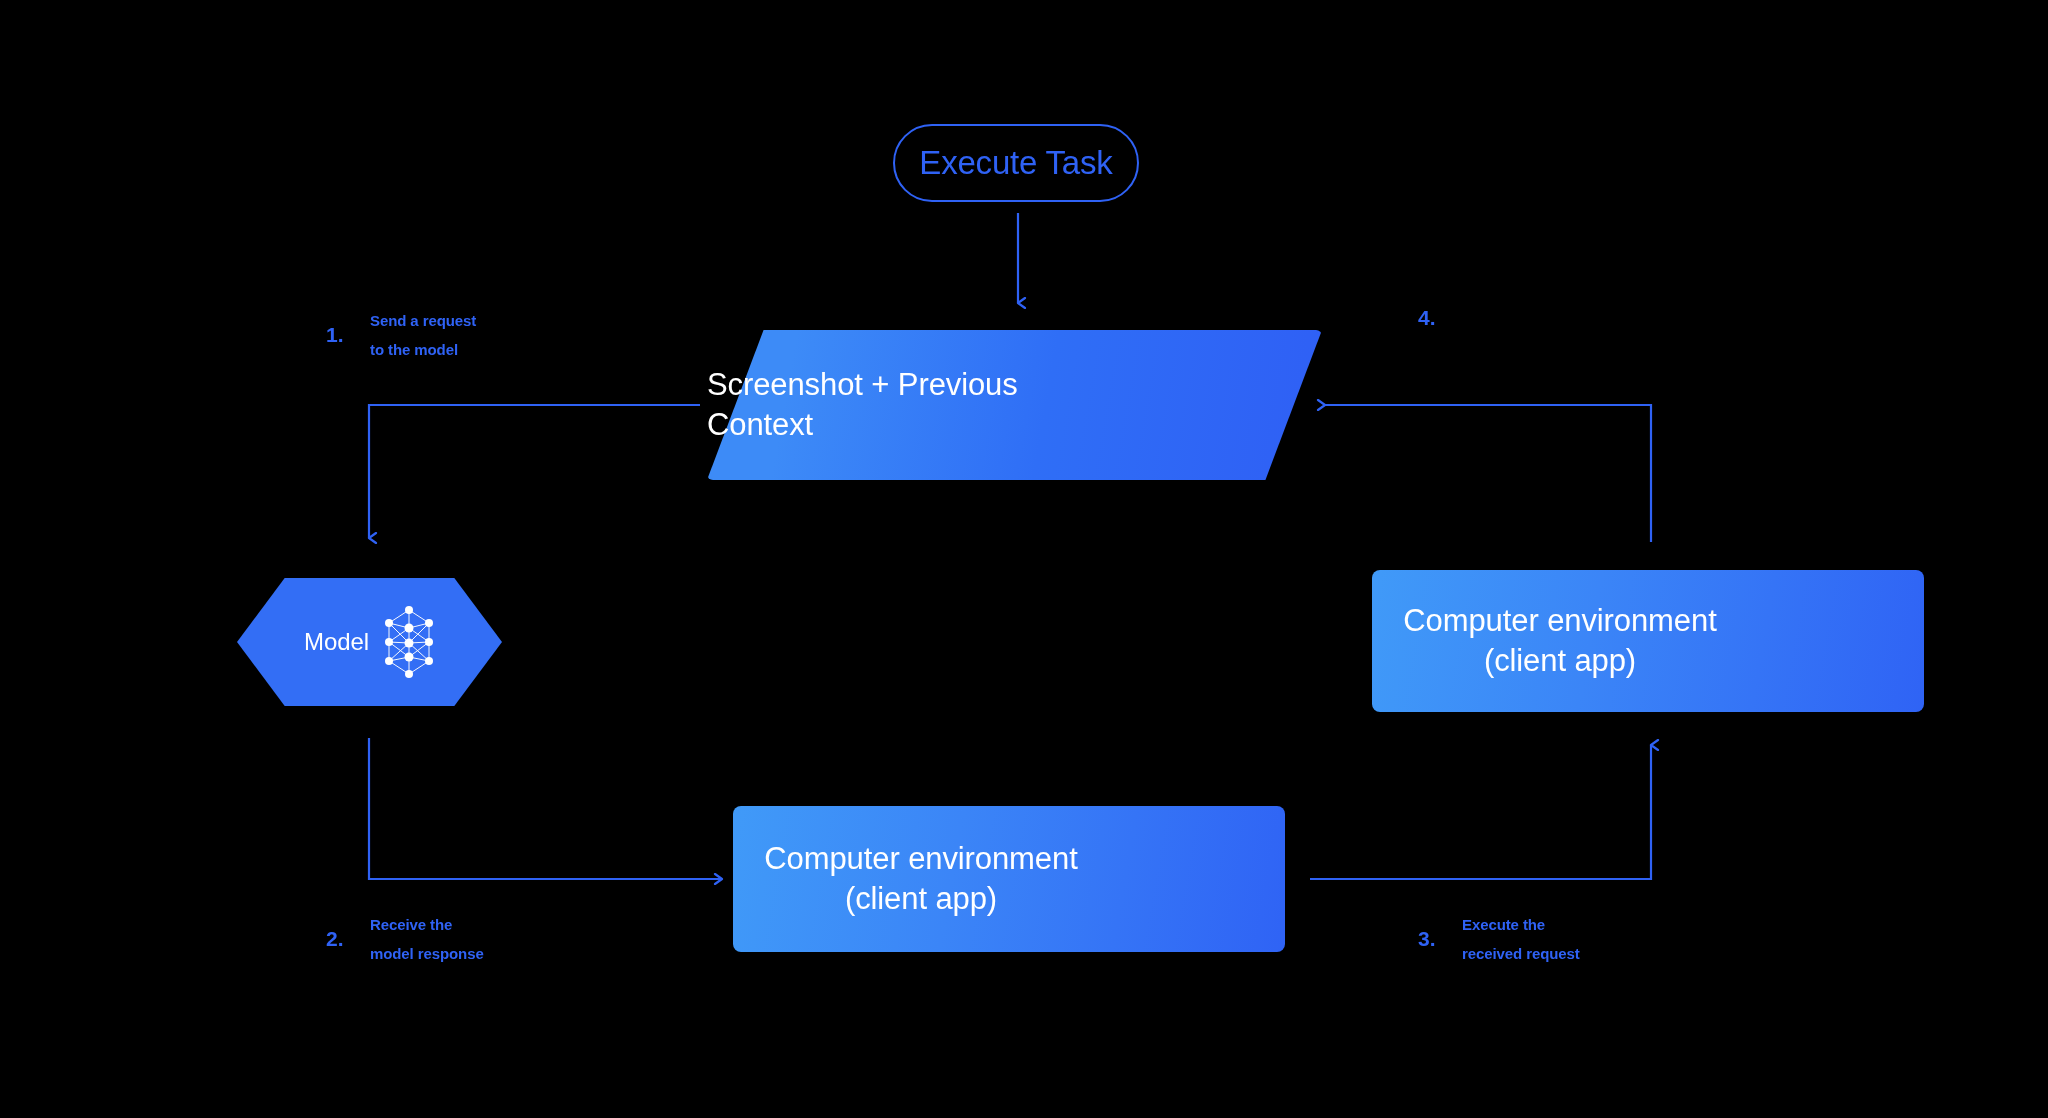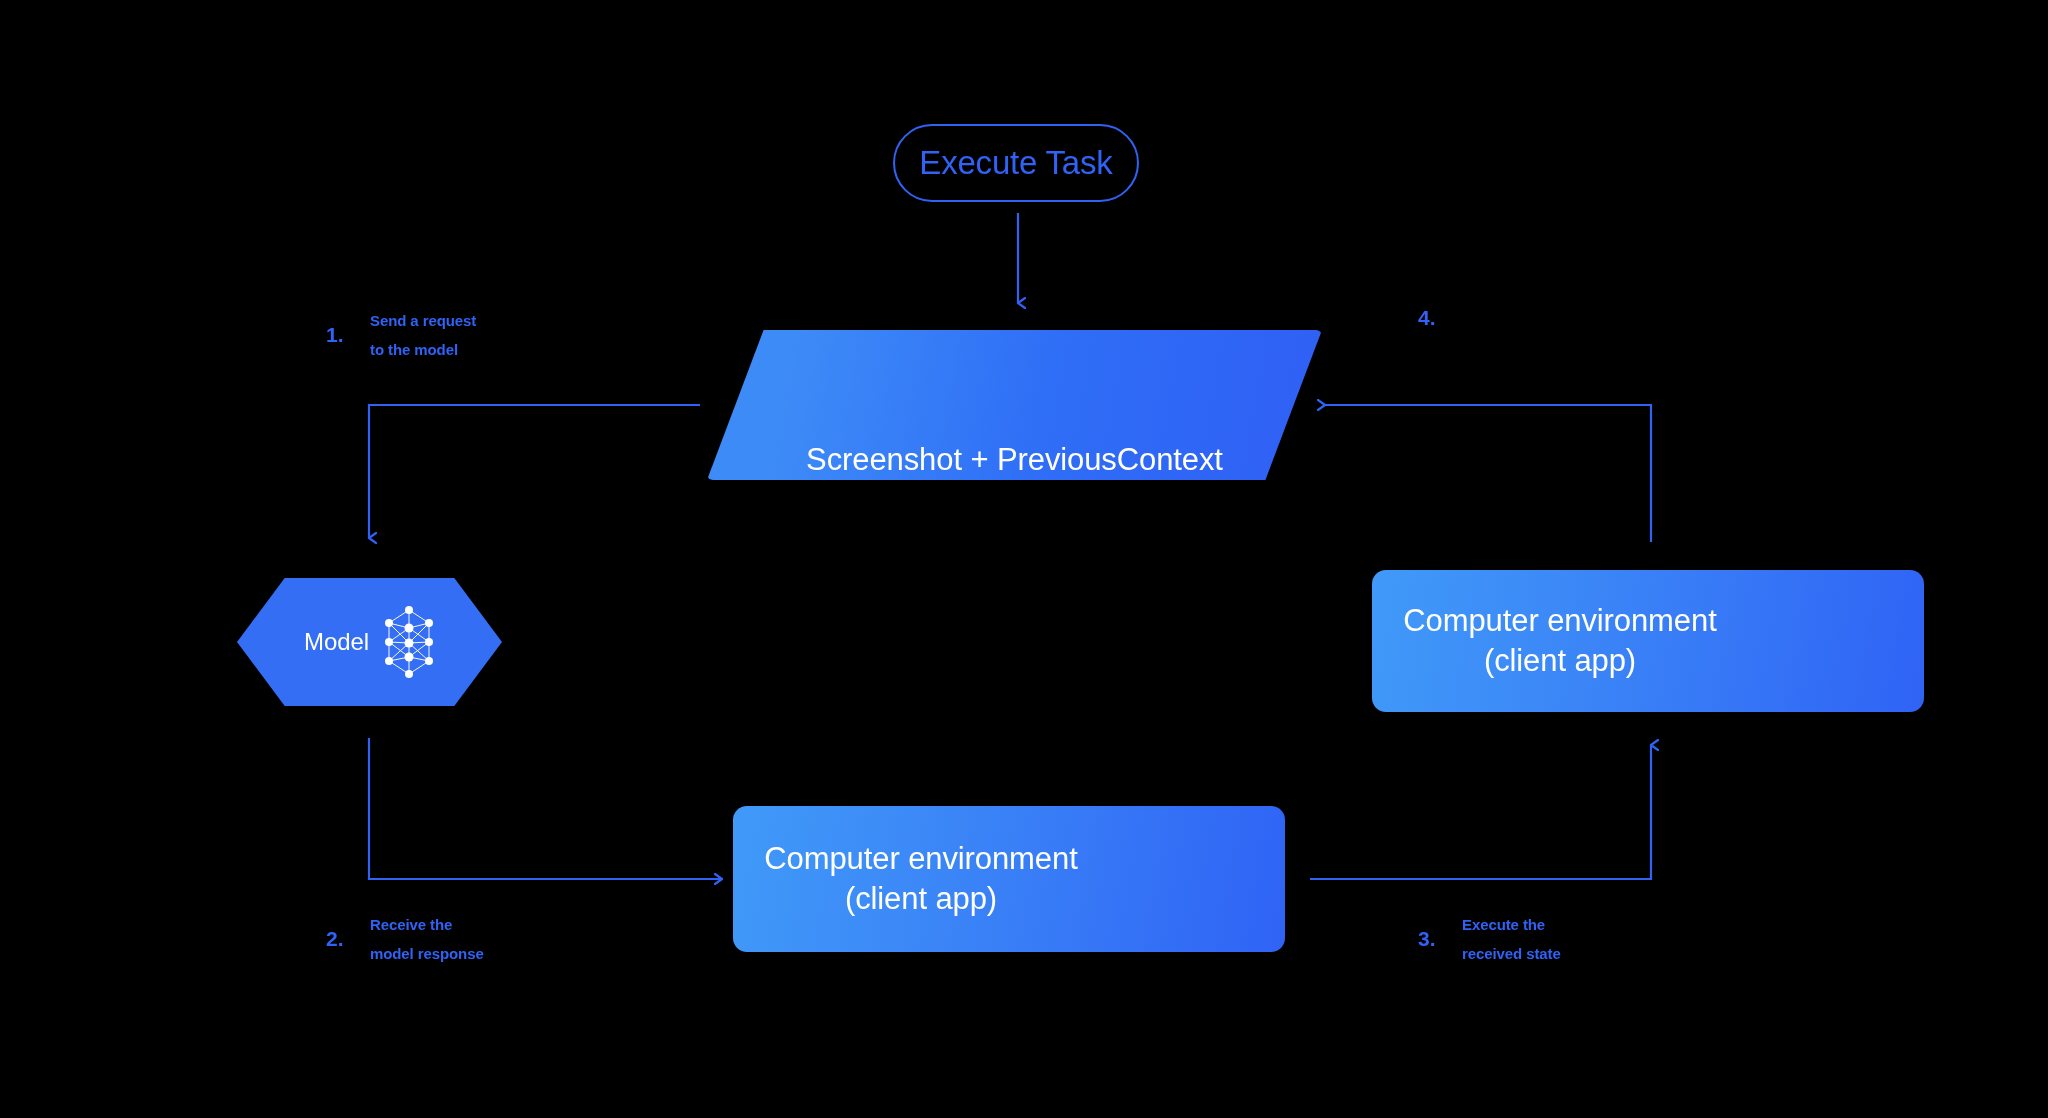--- a/index.html
+++ b/index.html
@@ -67,22 +67,22 @@
     inset: 0;
     background: linear-gradient(100deg, #3d8bf7 0%, #3d8bf7 14%, #2f6ef6 55%, #2f5ff5 100%);
     -webkit-clip-path: polygon(9.2% 0%, 100% 0%, 90.8% 100%, 0% 100%);
     clip-path: polygon(9.2% 0%, 100% 0%, 90.8% 100%, 0% 100%);
     border-radius: 6px;
   }
   .parallelogram .ptext {
     position: absolute;
     inset: 0;
     display: flex;
-    flex-direction: row;
-    align-items: flex-end;
+    flex-direction: column;
+    align-items: flex-start;
     justify-content: center;
     color: #ffffff;
     font-size: 31px;
     line-height: 40px;
     text-align: center;
     letter-spacing: -0.1px;
   }
 
   
   .hexagon {
@@ -110,21 +110,21 @@
   .hexagon .hex-label {
     color: #ffffff;
     font-size: 24px;
     letter-spacing: -0.1px;
   }
   .nn-icon { display: block; }
 
   
   .env-card {
     position: absolute;
-    border-radius: 14px;
+    border-radius: 8px;
     overflow: hidden;
   }
   .env-card .card-bg {
     position: absolute;
     inset: 0;
     background: linear-gradient(100deg, #409af8 0%, #3b85f7 40%, #2f63f5 100%);
   }
   .env-card .card-label {
     position: absolute;
     top: 0;
@@ -309,16 +309,16 @@
     <span class="step-num">4.</span>
   </div>
   <div class="step" id="step-2">
     <span class="step-num">2.</span>
     <span class="step-text">Receive the
 model response</span>
   </div>
   <div class="step" id="step-3">
     <span class="step-num">3.</span>
     <span class="step-text">Execute the
-received state</span>
+received request</span>
   </div>
 
 </div>
 
 </body></html>

